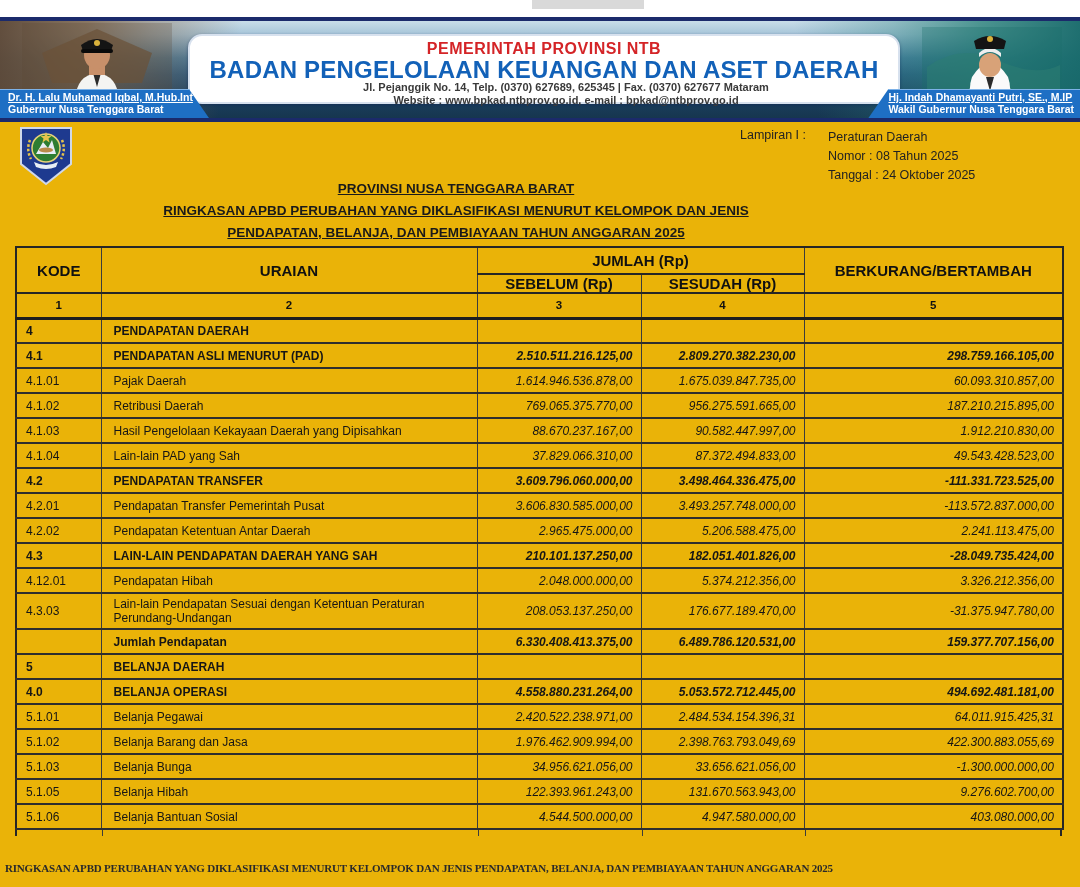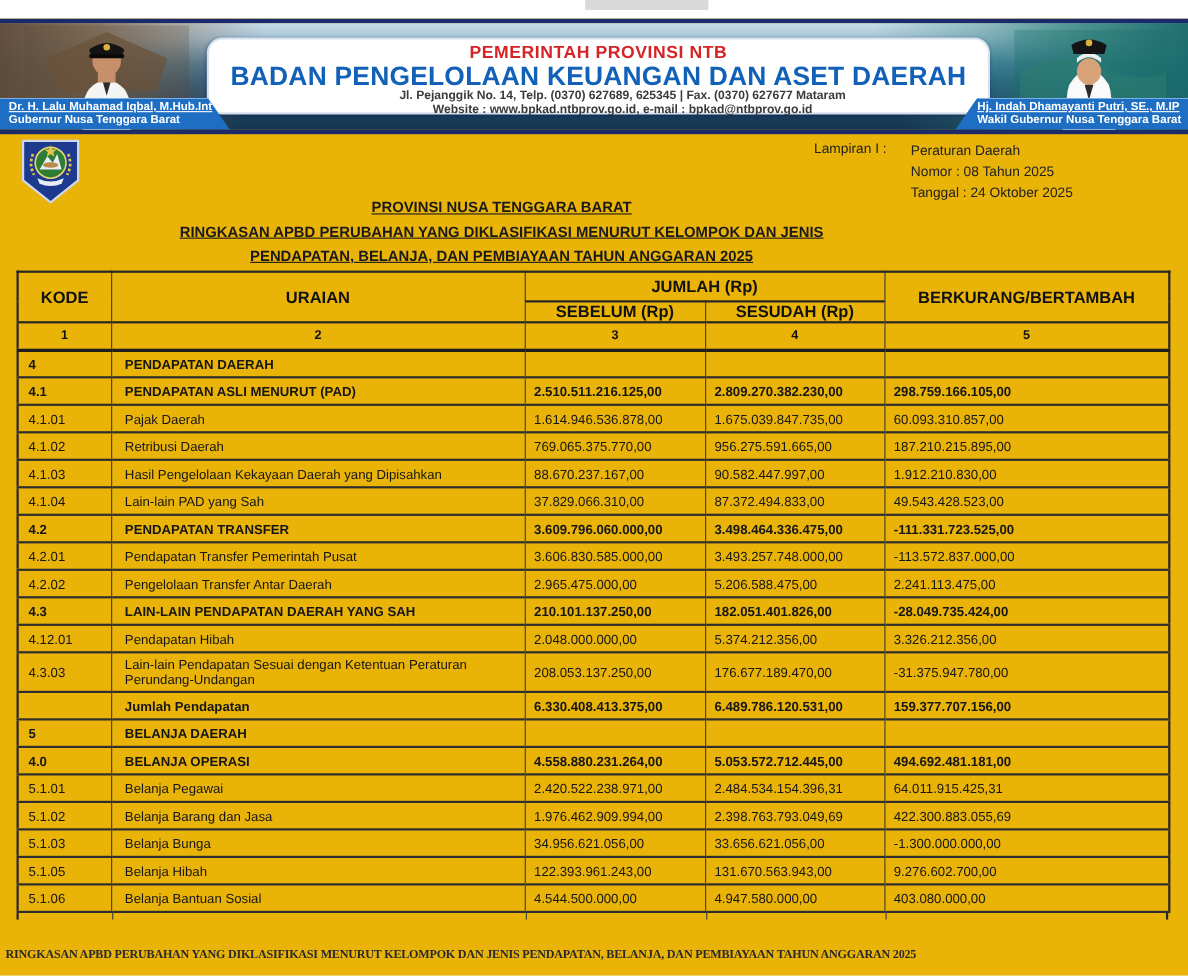--- a/index.html
+++ b/index.html
@@ -54,21 +54,21 @@
   table { border:2px solid #262626; }
   thead th { font-size:15px; font-weight:bold; text-align:center; color:#111;
     border-bottom:2px solid #262626; }
   thead tr.hrow1 th { height:27px; }
   thead tr.hrow2 th { height:17px; }
   thead tr.colnums th { height:25px; border-bottom:3px solid #1e1e1e; font-size:11.5px; }
   tbody td { font-size:12px; height:25px; border-top:2px solid #2e2e2e; border-bottom:2px solid #2e2e2e;
     padding:3px 8px; vertical-align:middle; color:#161616; }
   td.c-kode  { padding-left:9px; }
   td.c-uraian{ padding-left:12px; line-height:14px; }
-  td.c-num   { font-variant-numeric:tabular-nums; }
+  td.c-num   { text-align:right; font-variant-numeric:tabular-nums;font-style:italic; }
   tr.bold td { font-weight:bold; }
   .tbl-stub { width:1047px; height:6px; border-left:2px solid #262626; border-right:2px solid #262626;
     background:
       linear-gradient(#3c3c3c,#3c3c3c) 85px 0/1px 100% no-repeat,
       linear-gradient(#3c3c3c,#3c3c3c) 461px 0/1px 100% no-repeat,
       linear-gradient(#3c3c3c,#3c3c3c) 625px 0/1px 100% no-repeat,
       linear-gradient(#3c3c3c,#3c3c3c) 788px 0/1px 100% no-repeat; }
 
   
   .page-footer { position:absolute; left:5px; top:862px; font-family:"Liberation Serif", serif;
@@ -246,21 +246,21 @@
     <tr>
       <td class="c-kode">4.2.01</td>
       <td class="c-uraian">Pendapatan Transfer Pemerintah Pusat</td>
       <td class="c-num">3.606.830.585.000,00</td>
       <td class="c-num">3.493.257.748.000,00</td>
       <td class="c-num">-113.572.837.000,00</td>
     </tr>
 
     <tr>
       <td class="c-kode">4.2.02</td>
-      <td class="c-uraian">Pengelolaan Transfer Antar Daerah</td>
+      <td class="c-uraian">Pendapatan Ketentuan Antar Daerah</td>
       <td class="c-num">2.965.475.000,00</td>
       <td class="c-num">5.206.588.475,00</td>
       <td class="c-num">2.241.113.475,00</td>
     </tr>
 
     <tr class="bold">
       <td class="c-kode">4.3</td>
       <td class="c-uraian">LAIN-LAIN PENDAPATAN DAERAH YANG SAH</td>
       <td class="c-num">210.101.137.250,00</td>
       <td class="c-num">182.051.401.826,00</td>

